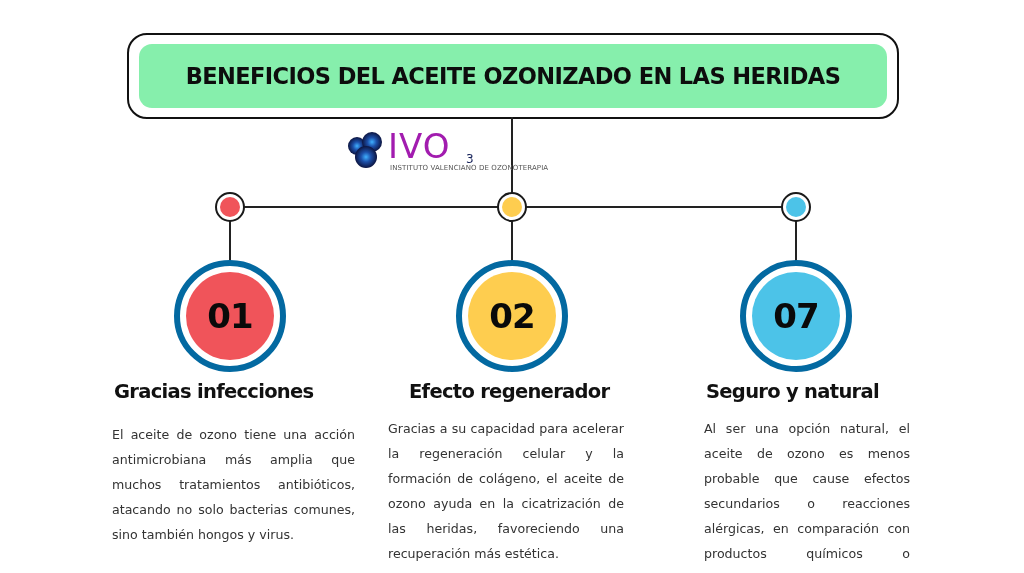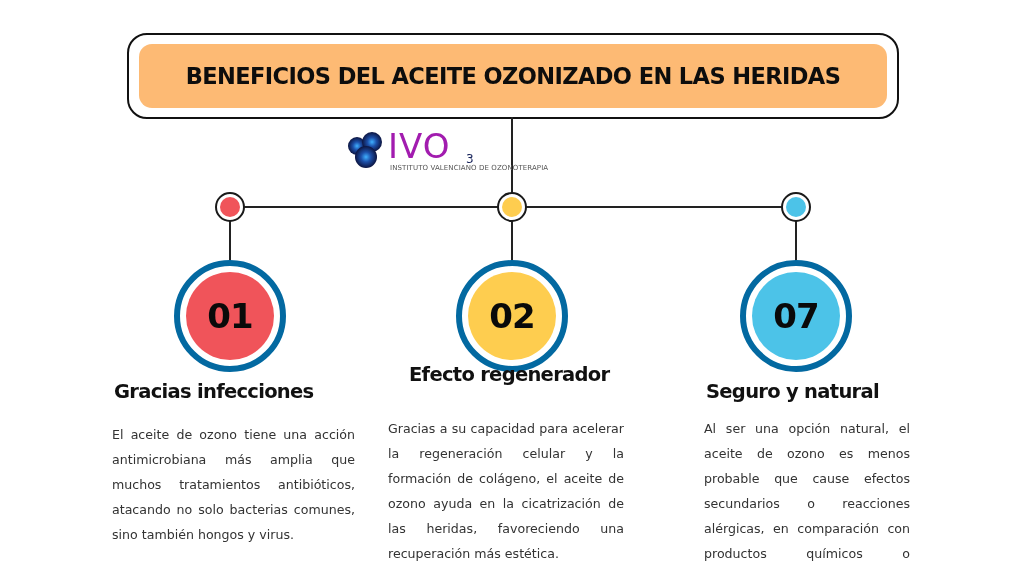--- a/index.html
+++ b/index.html
@@ -2,21 +2,21 @@
 <html><head>
 <meta charset="utf-8">
 <style>
   html, body { margin: 0; padding: 0; background: #ffffff; }
   body { width: 1024px; height: 573px; position: relative; overflow: hidden;
          font-family: "DejaVu Sans", "Liberation Sans", sans-serif; color: #1a1a1a; }
 
   .title-outer { position: absolute; left: 127px; top: 33px; width: 768px; height: 82px;
                  border: 2px solid #111; border-radius: 20px; background: #fff; }
   .title-inner { position: absolute; left: 10px; top: 9px; right: 10px; bottom: 9px;
-                 background: #fdba74; border-radius: 13px;
+                 background: #86efac; border-radius: 13px;
                  display: flex; align-items: center; justify-content: center; }
   .title-text { font-family: "DejaVu Sans", sans-serif; font-weight: bold; font-size: 22.5px;
                 letter-spacing: -0.6px; color: #0d0d0d; white-space: nowrap; }
 
   .line { position: absolute; background: #222; }
 
   .logo { position: absolute; left: 346px; top: 128px; width: 160px; height: 54px; }
   .logo-mark { position: absolute; left: 0; top: 2px; width: 40px; height: 40px; }
   .logo-word { position: absolute; left: 42px; top: -2px; font-family: "DejaVu Sans", sans-serif;
                font-size: 34px; font-weight: normal; color: #a21caf; letter-spacing: 1px; }
@@ -95,17 +95,17 @@
 </div>
 <div class="big" style="left:740px; top:260px;">
   <div class="big-fill" style="background:#4cc3e8;">
     <span class="big-num">07</span>
   </div>
 </div>
 
 <div class="col-title" style="left:114px; top:380px;">Gracias infecciones</div>
 <div class="col-text" style="left:112px; top:422px; width:243px;">El aceite de ozono tiene una acción antimicrobiana más amplia que muchos tratamientos antibióticos, atacando no solo bacterias comunes, sino también hongos y virus.</div>
 
-<div class="col-title" style="left:409px; top:363px;">Efecto regenerador</div>
+<div class="col-title" style="left:409px; top:380px;">Efecto regenerador</div>
 <div class="col-text" style="left:388px; top:416px; width:236px;">Gracias a su capacidad para acelerar la regeneración celular y la formación de colágeno, el aceite de ozono ayuda en la cicatrización de las heridas, favoreciendo una recuperación más estética.</div>
 
 <div class="col-title" style="left:706px; top:380px;">Seguro y natural</div>
 <div class="col-text" style="left:704px; top:416px; width:206px;">Al ser una opción natural, el aceite de ozono es menos probable que cause efectos secundarios o reacciones alérgicas, en comparación con productos químicos o antibióticos.</div>
 
 </body></html>

